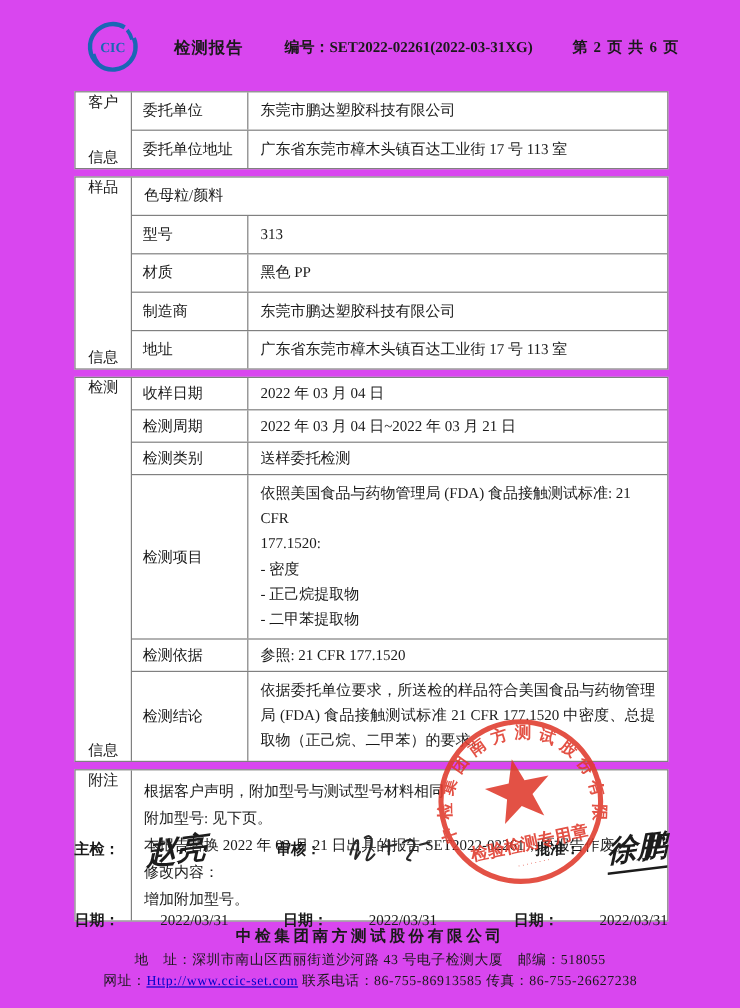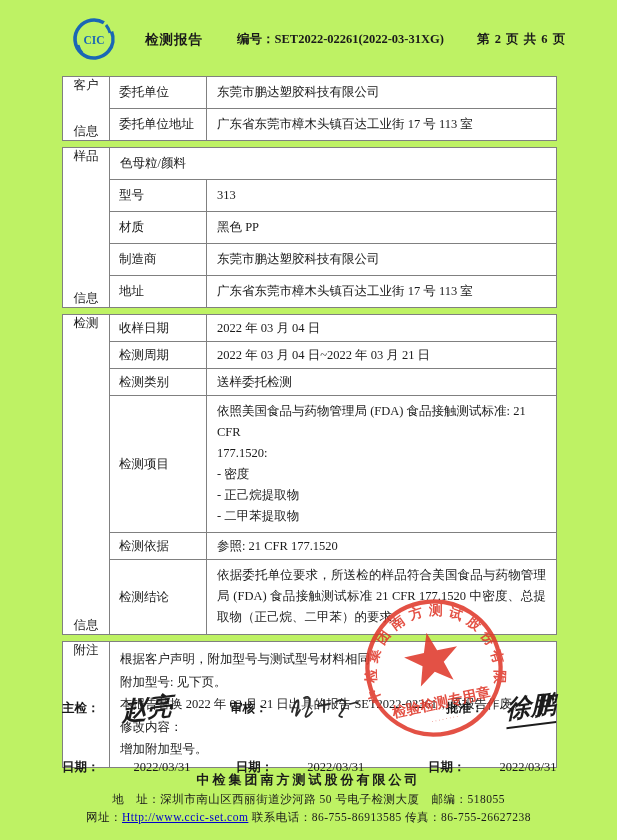--- a/index.html
+++ b/index.html
@@ -1,17 +1,17 @@
 <!DOCTYPE html>
 <html><head>
 <meta charset="utf-8">
 <style>
   html,body{margin:0;padding:0;background:#e8e8e8;}
   .page{
-    position:relative;width:617px;height:840px;background:#bef264;
+    position:relative;width:617px;height:840px;background:#d946ef;
     font-family:"Liberation Serif","DejaVu Serif",serif;color:#1a1a1a;
     overflow:hidden;margin:0 auto;
   }
   
   .hdr-logo{position:absolute;left:66px;top:15px;width:56px;height:48px;}
   .hdr-title{position:absolute;left:145px;top:31px;font-size:13.5px;font-weight:bold;letter-spacing:1px;text-align:right;}
   .hdr-no{position:absolute;left:237px;top:31px;font-size:12.5px;font-weight:bold;}
   .hdr-page{position:absolute;left:477px;top:31px;font-size:12.5px;font-weight:bold;letter-spacing:1px;}
   
   .content{position:absolute;left:62px;top:76px;width:495px;}
@@ -212,20 +212,20 @@
         <textPath href="#ringArc" startOffset="6" textLength="275">中检集团南方测试股份有限公司</textPath>
       </text>
       <polygon points="80,42 87.1,62.3 108.5,62.7 91.4,75.7 97.6,96.3 80,84 62.4,96.3 68.6,75.7 51.5,62.7 72.9,62.3" fill="#e03a2c"></polygon>
       <text x="80" y="122" text-anchor="middle" font-size="15" font-weight="bold" fill="#e03a2c" font-family="DejaVu Sans, sans-serif">检验检测专用章</text>
       <text x="80" y="137" text-anchor="middle" font-size="6" fill="#e03a2c" font-family="DejaVu Sans, sans-serif">· · · · · · · ·</text>
     </g>
   </svg>
 
   <div class="footer">
     <div class="f-company">中检集团南方测试股份有限公司</div>
-    <div class="f-line">地　址：深圳市南山区西丽街道沙河路 50 号电子检测大厦　邮编：518055</div>
+    <div class="f-line">地　址：深圳市南山区西丽街道沙河路 43 号电子检测大厦　邮编：518055</div>
     <div class="f-line">
       <span>网址：</span><a href="#" class="f-link">Http://www.ccic-set.com</a>
       <span>联系电话：86-755-86913585  传真：86-755-26627238</span>
     </div>
   </div>
 
 </div>
 
 </body></html>

